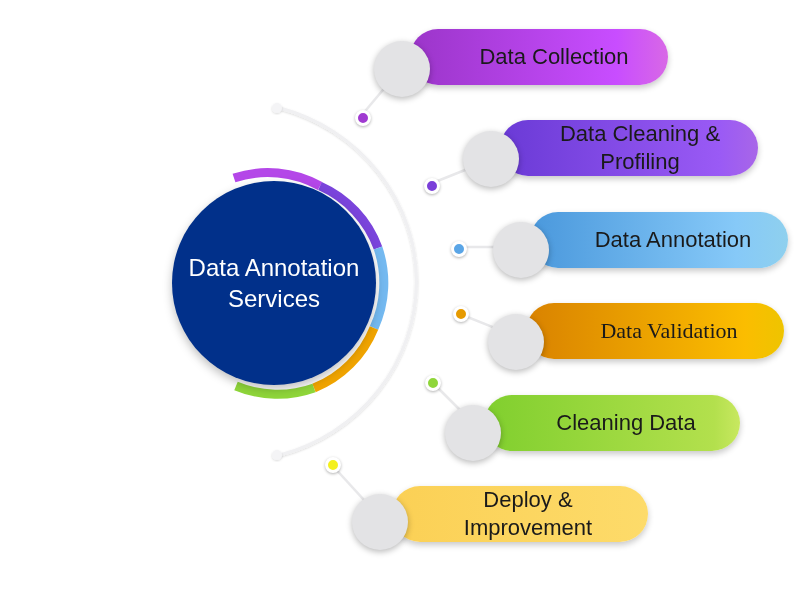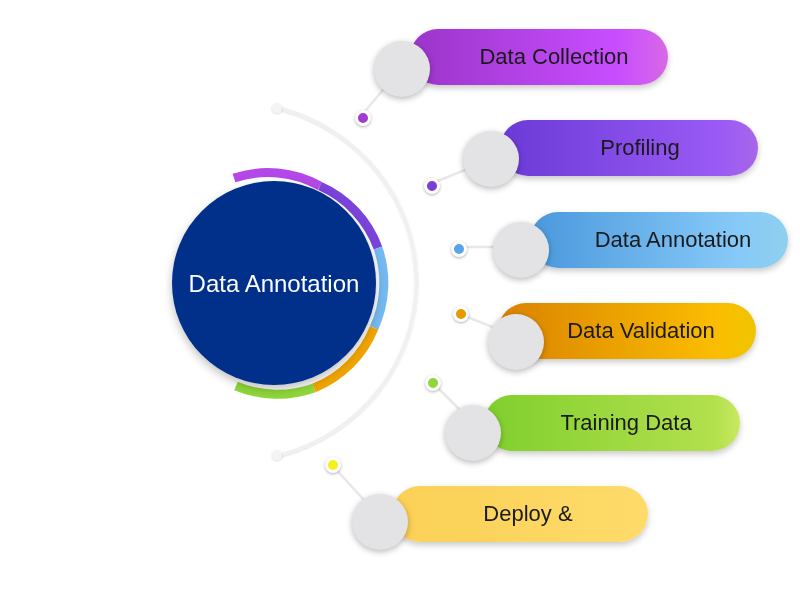--- a/index.html
+++ b/index.html
@@ -58,49 +58,52 @@
     <line x1="430" y1="184" x2="490" y2="160"></line>
     <line x1="457" y1="247" x2="520" y2="247"></line>
     <line x1="460" y1="314" x2="515" y2="336"></line>
     <line x1="432" y1="382" x2="470" y2="420"></line>
     <line x1="332" y1="465" x2="375" y2="512"></line>
   </g>
 </svg>
 
 <div class="center-circle">
   <span>Data Annotation</span>
+  <span>Services</span>
 </div>
 
 <div class="pill" style="left:410px; top:29px; width:258px; background:linear-gradient(90deg,#9b35c9,#c84dff 80%,#d868e6);">
   <span style="margin-left:30px;">Data Collection</span>
 </div>
 <div class="knob" style="left:374px; top:41px;"></div>
 <div class="dot" style="left:355px; top:110px; background:#a03ad1;"></div>
 
 <div class="pill" style="left:500px; top:120px; width:258px; background:linear-gradient(90deg,#6a3ad6,#9a5af5 85%,#a866e8);">
+  <span style="margin-left:22px;">Data Cleaning &amp;</span>
   <span style="margin-left:22px;text-align:right;">Profiling</span>
 </div>
 <div class="knob" style="left:463px; top:131px;"></div>
 <div class="dot" style="left:424px; top:178px; background:#7a3fd9;"></div>
 
 <div class="pill" style="left:530px; top:212px; width:258px; background:linear-gradient(90deg,#4a98dc,#86c9f8 80%,#8fd0ee);">
   <span style="margin-left:28px;">Data Annotation</span>
 </div>
 <div class="knob" style="left:493px; top:222px;"></div>
 <div class="dot" style="left:451px; top:241px; background:#5aa5e6;"></div>
 
-<div class="pill" style="left:498px; top:303px; width:258px; background:linear-gradient(90deg,#d98200,#fbbd00 85%,#eec400);">
+<div class="pill" style="left:526px; top:303px; width:258px; background:linear-gradient(90deg,#d98200,#fbbd00 85%,#eec400);font-family:Liberation Serif, serif;">
   <span style="margin-left:28px;">Data Validation</span>
 </div>
 <div class="knob" style="left:488px; top:314px;"></div>
 <div class="dot" style="left:453px; top:306px; background:#e69a00;"></div>
 
 <div class="pill" style="left:484px; top:395px; width:256px; background:linear-gradient(90deg,#80cf2e,#b3e04d 90%,#c8e860);">
-  <span style="margin-left:28px;">Training Data</span>
+  <span style="margin-left:28px;">Cleaning Data</span>
 </div>
 <div class="knob" style="left:445px; top:405px;"></div>
 <div class="dot" style="left:425px; top:375px; background:#8fd63a;"></div>
 
 <div class="pill" style="left:392px; top:486px; width:256px; background:linear-gradient(90deg,#fbd055,#fddb6a);">
   <span style="margin-left:16px;">Deploy &amp;</span>
+  <span style="margin-left:16px;">Improvement</span>
 </div>
 <div class="knob" style="left:352px; top:494px;"></div>
 <div class="dot" style="left:325px; top:457px; background:#f4f01c;"></div>
 
 </body></html>

